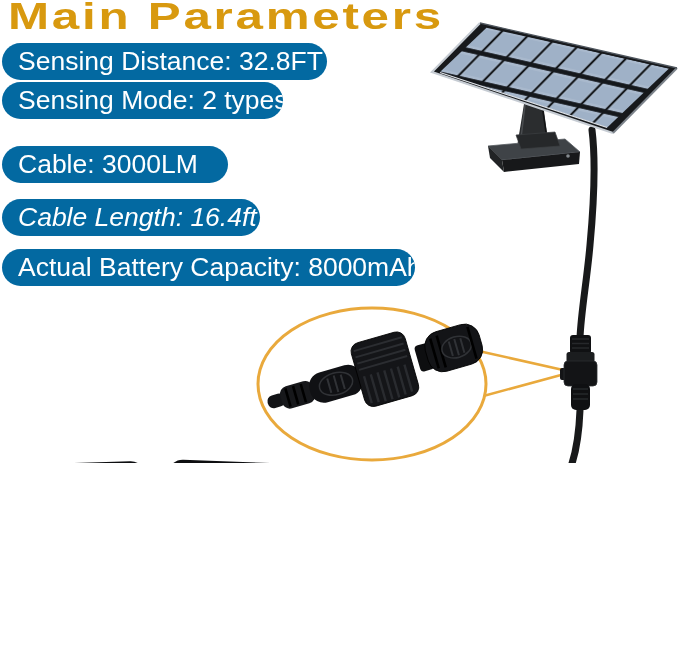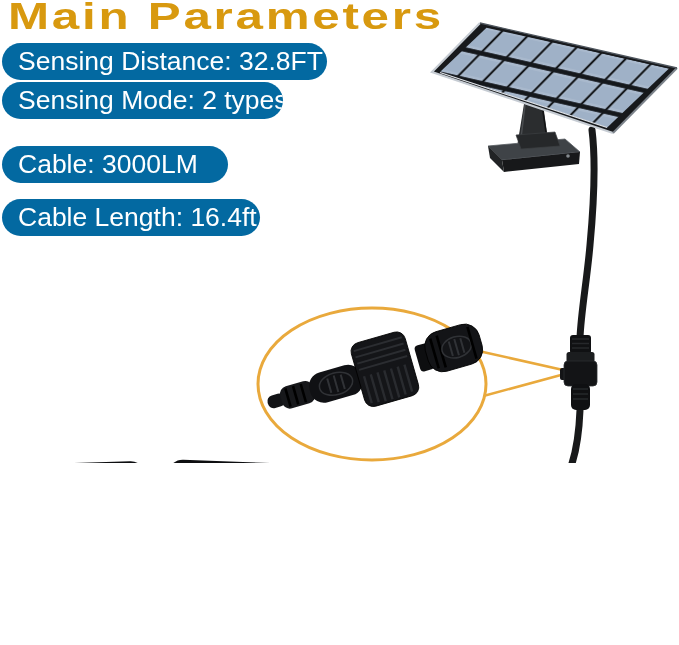--- a/index.html
+++ b/index.html
@@ -15,35 +15,36 @@
   }
   .pill{
     position:absolute;left:2px;height:37px;border-radius:18.5px;
     background:#0369a1;color:#ffffff;
     font-size:26.5px;line-height:37px;padding-left:16px;
     box-sizing:border-box;white-space:nowrap;overflow:hidden;
   }
   .pill1{top:43px;width:325px;}
   .pill2{top:82px;width:281px;}
   .pill3{top:146px;width:226px;}
-  .pill4{top:199px;width:258px;}
+  .pill4{top:199px;width:258px;font-style:italic;}
   .pill5{top:249px;width:413px;}
   .illustration{position:absolute;top:0;left:0;pointer-events:none;}
 </style>
 </head>
 <body>
 
 <div class="stage">
 
   <h1 class="page-title">Main Parameters</h1>
 
   <div class="pill pill1">Sensing Distance: 32.8FT</div>
   <div class="pill pill2">Sensing Mode: 2 types</div>
   <div class="pill pill3">Cable: 3000LM</div>
   <div class="pill pill4">Cable Length: 16.4ft</div>
+  <div class="pill pill5">Actual Battery Capacity: 8000mAh</div>
 
   <svg class="illustration" width="679" height="645" viewBox="0 0 679 645">
     <defs>
       <pattern id="solarCells" patternUnits="userSpaceOnUse" width="1" height="1" patternTransform="matrix(24.625,5.625,-24,24.5,480,23)">
         <rect x="0" y="0" width="1" height="1" fill="#15181c"></rect>
         <rect x="0.05" y="0.08" width="0.90" height="0.84" fill="#a9b9cd"></rect>
         <rect x="0.11" y="0.17" width="0.78" height="0.66" fill="#9fb1c7"></rect>
       </pattern>
       <pattern id="ledGridL" patternUnits="userSpaceOnUse" width="20.333" height="13.714" patternTransform="translate(14,474)">
         <rect width="20.333" height="13.714" fill="#d8d9d2"></rect>

